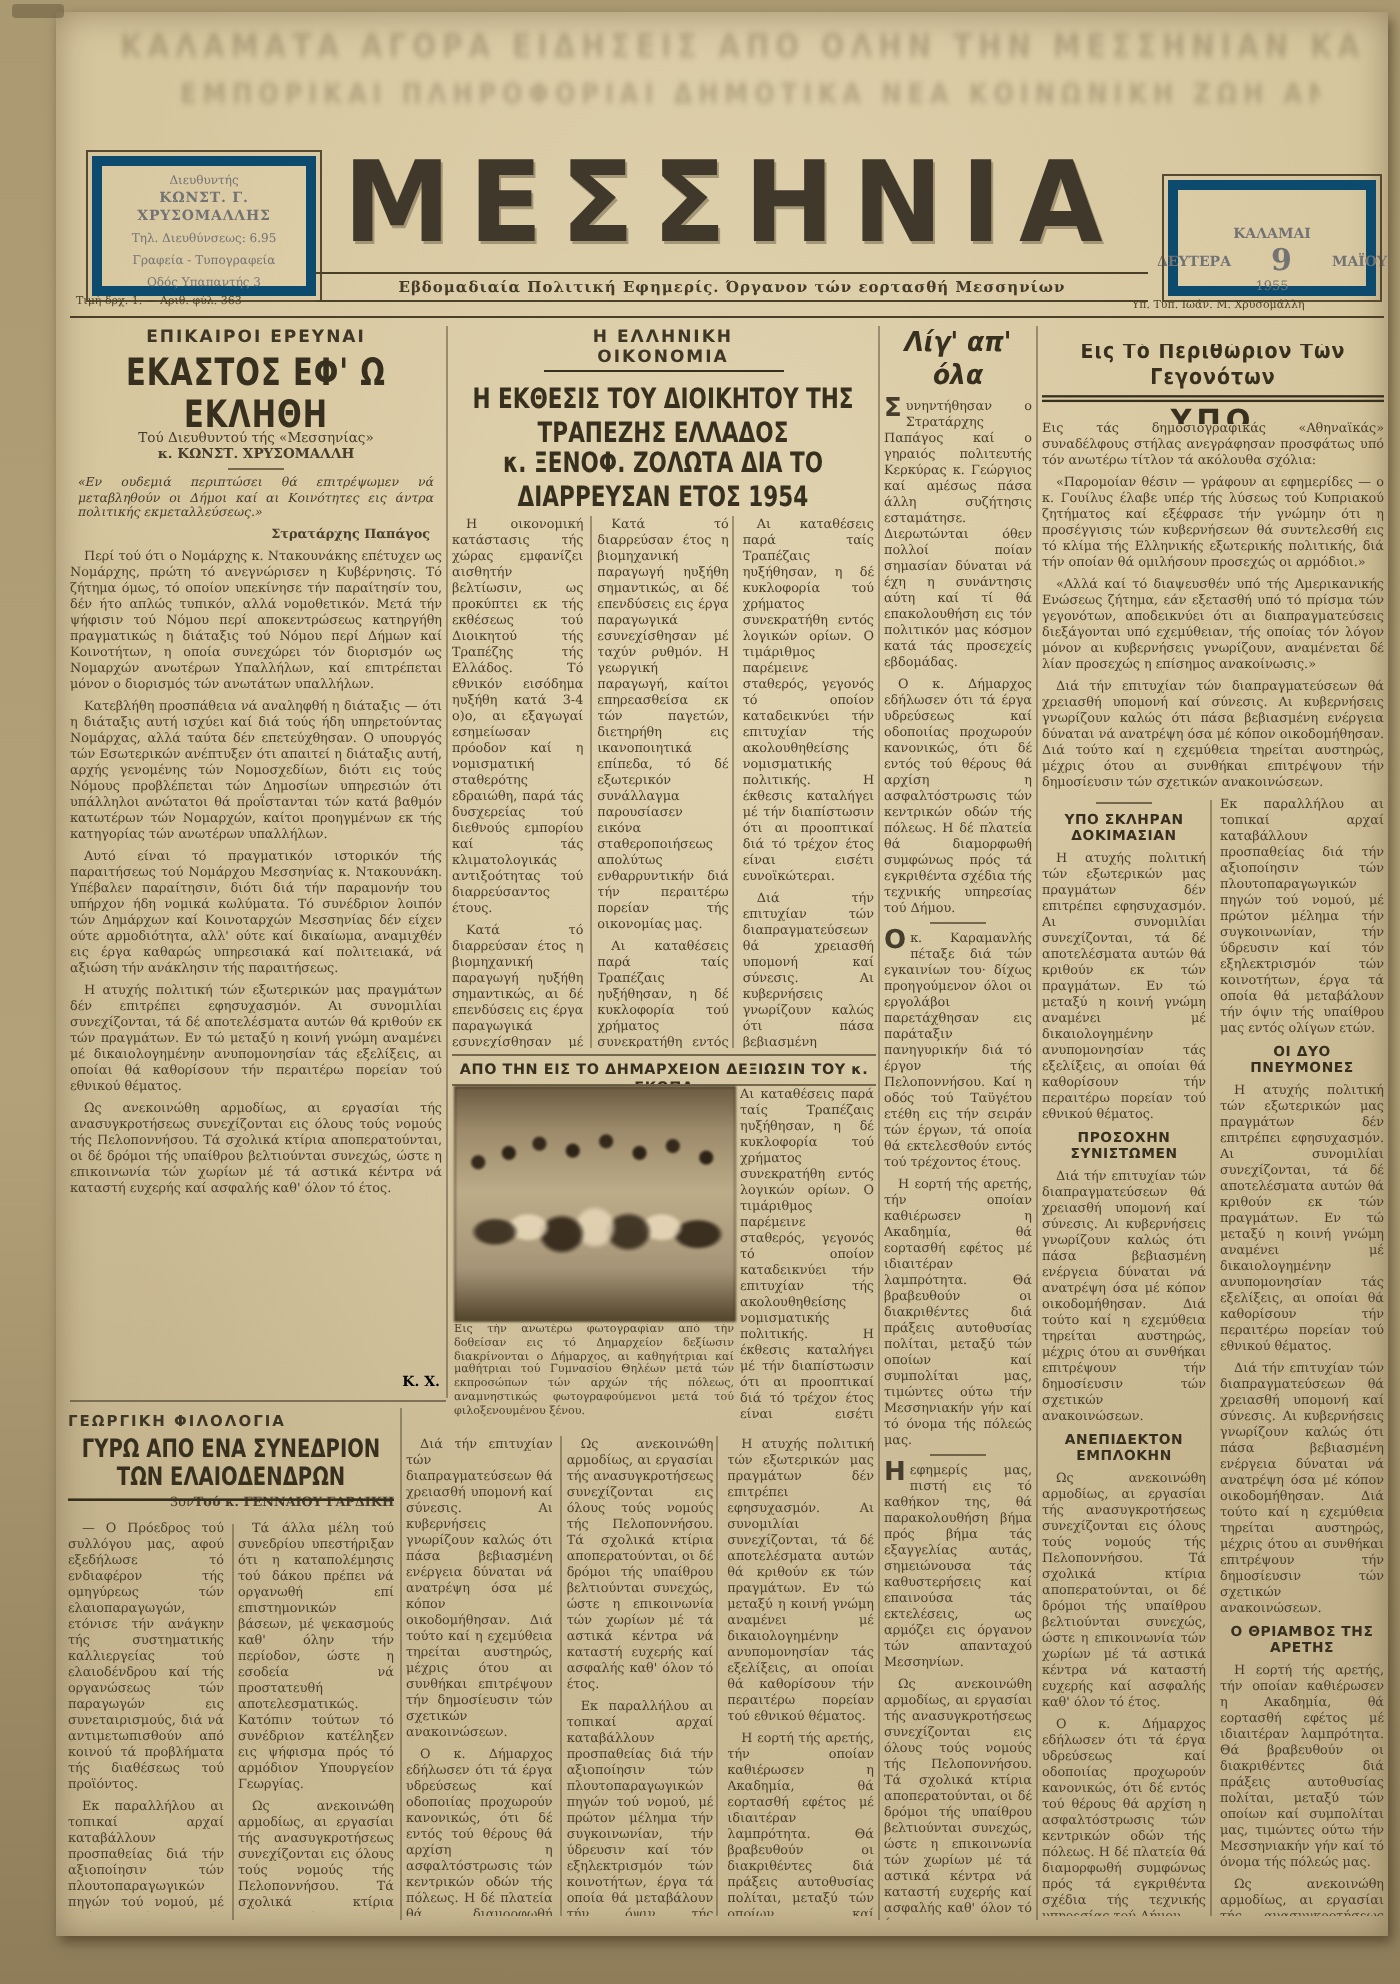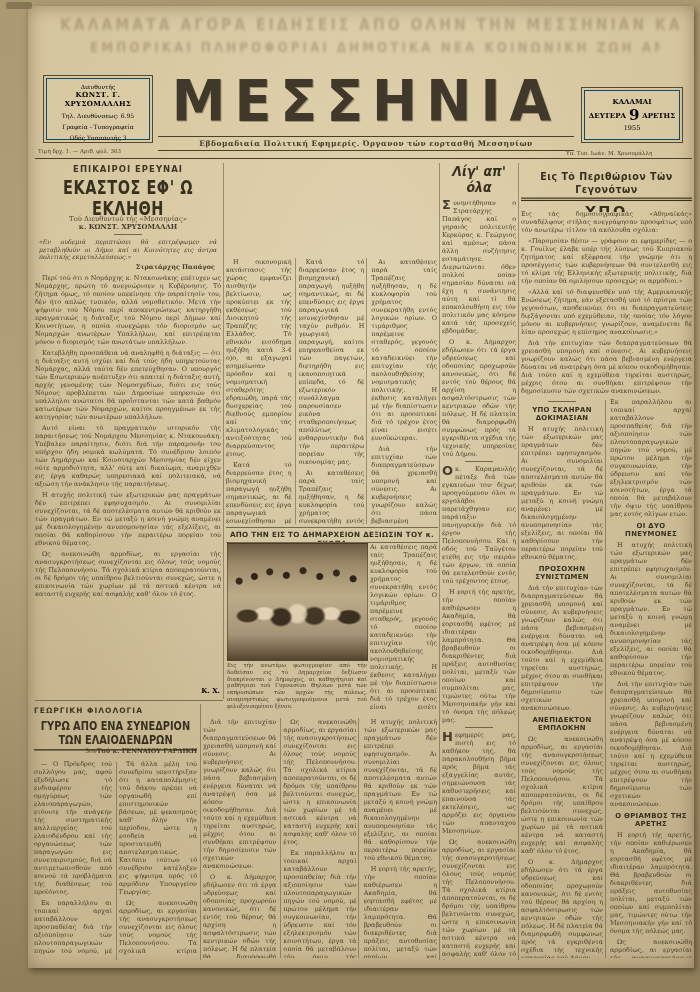--- a/index.html
+++ b/index.html
@@ -13,22 +13,22 @@
            radial-gradient(ellipse at 95% 90%, rgba(90,70,40,.18), rgba(0,0,0,0) 55%),
            radial-gradient(ellipse at 3% 80%, rgba(90,70,40,.15), rgba(0,0,0,0) 50%),
            #d6c69e;
          box-shadow: inset 0 0 18px rgba(80,60,30,.45), 2px 3px 6px rgba(40,30,10,.5);}
   .ghost{position:absolute;color:rgba(104,86,56,.33);filter:blur(1.3px);
          font-family:"DejaVu Sans",sans-serif;font-weight:bold;white-space:nowrap;
          overflow:hidden;letter-spacing:3px;transform:scaleY(1.15);}
   .smudge{position:absolute;background:rgba(60,48,28,.55);border-radius:2px;}
 
   
-  .mbox{position:absolute;border:1px solid #0c4a6e;outline:1px solid #55492f;outline-offset:2px;
-        text-align:center;color:#000000;background:rgba(255,245,220,.08);}
+  .mbox{position:absolute;border:5px solid #0c4a6e;outline:1px solid #55492f;outline-offset:2px;
+        text-align:center;color:#737373;background:rgba(255,245,220,.08);}
   .mbox .s1{font-size:6px;margin-top:4px;}
   .mbox .s2{font-size:7px;font-weight:bold;letter-spacing:.4px;}
   .title{position:absolute;left:160px;top:70px;width:412px;text-align:center;
          font-family:"DejaVu Sans",sans-serif;font-weight:bold;font-size:54px;
          letter-spacing:9px;color:#40392b;transform:scaleY(1.04);
          text-shadow:1px 1px 0 rgba(60,50,30,.35);}
   .subbar{position:absolute;left:158px;top:136px;width:416px;border-top:1.5px solid #4a4028;
           border-bottom:1.5px solid #4a4028;text-align:center;font-size:7.5px;font-weight:bold;
           padding:2px 0;color:#443b28;letter-spacing:.5px;}
   .tiny{font-size:5.5px;color:#4a4028;}
@@ -100,25 +100,25 @@
     <div class="s1">Τηλ. Διευθύνσεως: 6.95</div>
     <div class="s1">Γραφεία - Τυπογραφεία</div>
     <div class="s1">Οδός Υπαπαντής 3</div>
   </div>
   <div class="tiny" style="position:absolute;left:38px;top:148px;width:125px">Τιμή δρχ. 1. — Αριθ. φύλ. 363</div>
 
   <div class="title">ΜΕΣΣΗΝΙΑ</div>
   <div class="subbar">Εβδομαδιαία Πολιτική Εφημερίς. Όργανον τών εορτασθή Μεσσηνίων</div>
 
   <div class="mbox" style="left:584px;top:90px;width:94px;height:48px">
-    <div style="font-size:7px;font-weight:bold;margin-top:6px">ΚΑΛΑΜΑΙ</div>
-    <div style="font-size:7px;font-weight:bold;display:flex;justify-content:center;align-items:center;gap:3px">
+    <div style="font-size:7px;font-weight:bold;margin-top:17px">ΚΑΛΑΜΑΙ</div>
+    <div style="font-size:7px;font-weight:bold;display:flex;justify-content:center;align-items:center;gap:20px">
       <span>ΔΕΥΤΕΡΑ</span>
       <span style="font-size:15px">9</span>
-      <span>ΑΡΕΤΗΣ</span>
+      <span>ΜΑΪΟΥ</span>
     </div>
     <div style="font-size:6.5px;font-weight:normal">1955</div>
   </div>
   <div class="tiny" style="position:absolute;left:566px;top:150px;width:130px">Υπ. Τυπ. Ιωάν. Μ. Χρυσομάλλη</div>
 
   <div class="mainrule" style="top:158px"></div>
 
   <div class="vrule" style="left:223px;top:163px;height:536px"></div>
   <div class="vrule" style="left:200px;top:704px;height:256px"></div>
   <div class="vrule" style="left:439px;top:163px;height:797px"></div>
@@ -159,20 +159,26 @@
         <p class="bp">— Ο Πρόεδρος τού συλλόγου μας, αφού εξεδήλωσε τό ενδιαφέρον τής ομηγύρεως τών ελαιοπαραγωγών, ετόνισε τήν ανάγκην τής συστηματικής καλλιεργείας τού ελαιοδένδρου καί τής οργανώσεως τών παραγωγών εις συνεταιρισμούς, διά νά αντιμετωπισθούν από κοινού τά προβλήματα τής διαθέσεως τού προϊόντος.</p>
         <p class="bp">Εκ παραλλήλου αι τοπικαί αρχαί καταβάλλουν προσπαθείας διά τήν αξιοποίησιν τών πλουτοπαραγωγικών πηγών τού νομού, μέ πρώτον μέλημα τήν συγκοινωνίαν, τήν ύδρευσιν καί τόν εξηλεκτρισμόν τών κοινοτήτων, έργα τά οποία θά μεταβάλουν τήν όψιν τής υπαίθρου μας εντός ολίγων ετών.</p>
       </div>
       <div>
         <p class="bp">Τά άλλα μέλη τού συνεδρίου υπεστήριξαν ότι η καταπολέμησις τού δάκου πρέπει νά οργανωθή επί επιστημονικών βάσεων, μέ ψεκασμούς καθ' όλην τήν περίοδον, ώστε η εσοδεία νά προστατευθή αποτελεσματικώς. Κατόπιν τούτων τό συνέδριον κατέληξεν εις ψήφισμα πρός τό αρμόδιον Υπουργείον Γεωργίας.</p>
         <p class="bp">Ως ανεκοινώθη αρμοδίως, αι εργασίαι τής ανασυγκροτήσεως συνεχίζονται εις όλους τούς νομούς τής Πελοποννήσου. Τά σχολικά κτίρια αποπερατούνται, οι δέ δρόμοι τής υπαίθρου βελτιούνται συνεχώς, ώστε η επικοινωνία τών χωρίων μέ τά αστικά κέντρα νά καταστή ευχερής καί ασφαλής καθ' όλον τό έτος.</p>
       </div>
     </div>
   </div>
 
+  <div class="col" style="left:226px;top:164px;width:211px;height:92px">
+    <div class="kicker" style="border-bottom:1px solid #37301f;width:120px;margin:0 auto;padding-bottom:1px">Η ΕΛΛΗΝΙΚΗ ΟΙΚΟΝΟΜΙΑ</div>
+    <div class="headline bigzoom" style="font-size:10.8px;margin-top:5px">Η ΕΚΘΕΣΙΣ ΤΟΥ ΔΙΟΙΚΗΤΟΥ ΤΗΣ ΤΡΑΠΕΖΗΣ ΕΛΛΑΔΟΣ</div>
+    <div class="headline bigzoom" style="font-size:10.8px;margin-top:6px">κ. ΞΕΝΟΦ. ΖΟΛΩΤΑ ΔΙΑ ΤΟ ΔΙΑΡΡΕΥΣΑΝ ΕΤΟΣ 1954</div>
+
+  </div>
   <div class="col" style="left:226px;top:258px;width:211px;height:266px">
     <div class="cols-row" style="height:266px">
       <div>
         <p class="bp">Η οικονομική κατάστασις τής χώρας εμφανίζει αισθητήν βελτίωσιν, ως προκύπτει εκ τής εκθέσεως τού Διοικητού τής Τραπέζης τής Ελλάδος. Τό εθνικόν εισόδημα ηυξήθη κατά 3-4 ο)ο, αι εξαγωγαί εσημείωσαν πρόοδον καί η νομισματική σταθερότης εδραιώθη, παρά τάς δυσχερείας τού διεθνούς εμπορίου καί τάς κλιματολογικάς αντιξοότητας τού διαρρεύσαντος έτους.</p>
         <p class="bp">Κατά τό διαρρεύσαν έτος η βιομηχανική παραγωγή ηυξήθη σημαντικώς, αι δέ επενδύσεις εις έργα παραγωγικά εσυνεχίσθησαν μέ ταχύν ρυθμόν. Η γεωργική παραγωγή, καίτοι επηρεασθείσα εκ τών παγετών, διετηρήθη εις ικανοποιητικά επίπεδα, τό δέ εξωτερικόν συνάλλαγμα παρουσίασεν εικόνα σταθεροποιήσεως απολύτως ενθαρρυντικήν διά τήν περαιτέρω πορείαν τής οικονομίας μας.</p>
 
       </div>
       <div>
         <p class="bp">Κατά τό διαρρεύσαν έτος η βιομηχανική παραγωγή ηυξήθη σημαντικώς, αι δέ επενδύσεις εις έργα παραγωγικά εσυνεχίσθησαν μέ ταχύν ρυθμόν. Η γεωργική παραγωγή, καίτοι επηρεασθείσα εκ τών παγετών, διετηρήθη εις ικανοποιητικά επίπεδα, τό δέ εξωτερικόν συνάλλαγμα παρουσίασεν εικόνα σταθεροποιήσεως απολύτως ενθαρρυντικήν διά τήν περαιτέρω πορείαν τής οικονομίας μας.</p>
         <p class="bp">Αι καταθέσεις παρά ταίς Τραπέζαις ηυξήθησαν, η δέ κυκλοφορία τού χρήματος συνεκρατήθη εντός λογικών ορίων. Ο τιμάριθμος παρέμεινε σταθερός, γεγονός τό οποίον καταδεικνύει τήν επιτυχίαν τής ακολουθηθείσης νομισματικής πολιτικής. Η έκθεσις καταλήγει μέ τήν διαπίστωσιν ότι αι προοπτικαί διά τό τρέχον έτος είναι εισέτι ευνοϊκώτεραι.</p>

